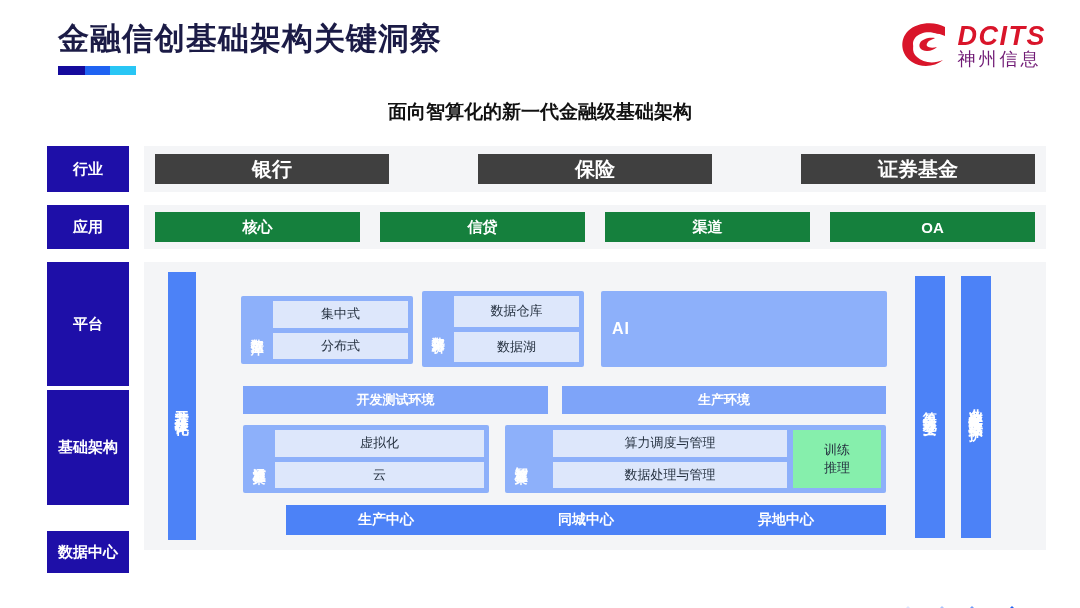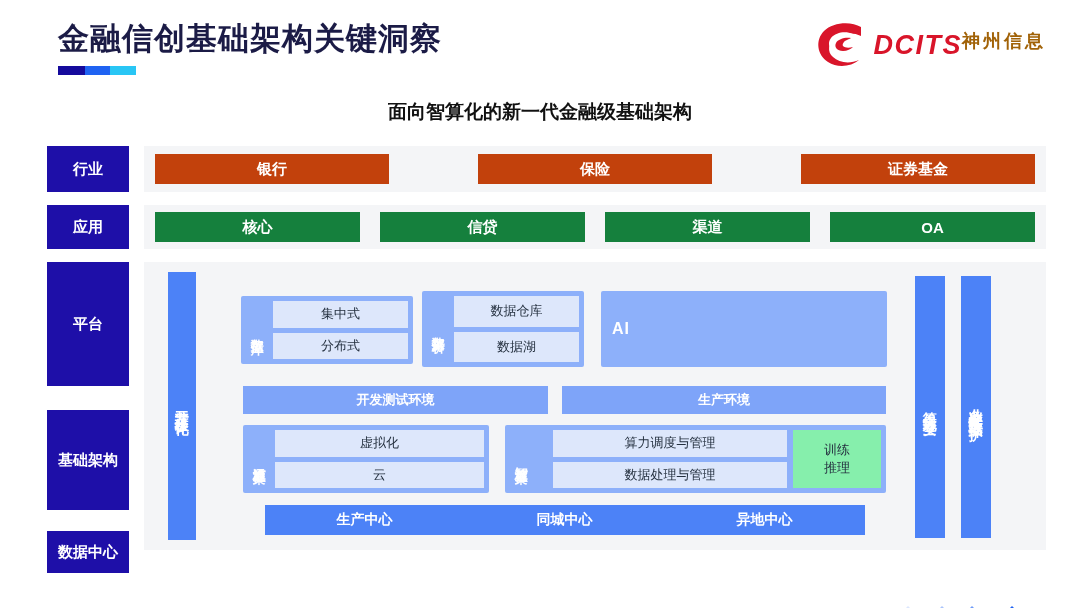--- a/index.html
+++ b/index.html
@@ -36,54 +36,54 @@
     position: absolute; left: 58px; top: 66px;
     width: 78px; height: 9px; display: flex;
   }
   .title-rule span { height: 100%; display: block; }
   .tr1 { width: 34%; background: #150a9c; }
   .tr2 { width: 33%; background: #1f63f2; }
   .tr3 { width: 33%; background: #29c6f5; }
 
   .logo { position: absolute; right: 34px; top: 20px; display: flex; align-items: center; gap: 7px; }
   .logo-mark { width: 52px; height: 50px; }
-  .logo-text { display: flex; flex-direction: row; line-height: 1; }
+  .logo-text { display: flex; flex-direction: column; line-height: 1; }
   .logo-en {
     font-size: 27px; font-weight: bold; color: #d9152a;
     letter-spacing: 1.5px; font-style: italic;
   }
-  .logo-cn { font-size: 18px; font-weight: bold; color: #a16207; letter-spacing: 3px; margin-top: 0; }
+  .logo-cn { font-size: 18px; font-weight: normal; color: #701a75; letter-spacing: 3px; margin-top: 0; }
 
   .subtitle {
     position: absolute; left: 0; right: 0; top: 99px;
     text-align: center; font-size: 19px; font-weight: bold; color: #111;
   }
 
   
   .rail { position: absolute; left: 47px; width: 82px; background: #1e0fa8;
           color: #fff; font-weight: bold; font-size: 15px;
           display: flex; align-items: center; justify-content: center; text-align: left; }
   .rail-industry { top: 146px;  height: 46px; }
   .rail-app      { top: 205px;  height: 44px; }
   .rail-platform { top: 262px;  height: 124px; }
-  .rail-infra    { top: 410px;  height: 100px; }
+  .rail-infra    { top: 390px;  height: 115px; }
   .rail-dc       { top: 531px;  height: 42px; }
 
   
   .panel { position: absolute; background: #f4f5f7; }
   .panel-industry { left: 144px; top: 146px; width: 902px; height: 46px; }
   .panel-app      { left: 144px; top: 205px; width: 902px; height: 44px; }
   .panel-main     { left: 144px; top: 262px; width: 902px; height: 288px; }
 
   .row { position: absolute; display: flex; align-items: center; }
 
   
   .chip { display: flex; align-items: center; justify-content: center;
           color: #fff; font-weight: bold; text-align: center; }
-  .chip-dark  { background: #c2410c; font-size: 15px; }
+  .chip-dark  { background: #404040; font-size: 20px; }
   .chip-mid   { background: #15803d; font-size: 15px; }
   .chip-env   { background: #7ea4f9; font-size: 13px; }
   .chip-dc    { background: #4c82f7; font-size: 14px; }
 
   
   .ind-row { left: 155px; top: 154px; width: 880px; height: 30px; justify-content: space-between; }
   .ind-row .chip { width: 234px; height: 30px; }
 
   
   .app-row { left: 155px; top: 212px; width: 880px; height: 30px; justify-content: space-between; }
@@ -120,21 +120,21 @@
   .env-prod { position: absolute; left: 562px; top: 386px; width: 324px; height: 28px; }
 
   
   .grp-tsf  { left: 243px; top: 425px; width: 246px; height: 68px; }
   .grp-zsf  { left: 505px; top: 425px; width: 381px; height: 68px; }
   .tsf-box  { position: absolute; right: 5px; top: 5px; bottom: 5px; width: 88px;
               background: #86efac; color: #24303f; font-size: 13px; line-height: 1.35;
               display: flex; align-items: center; justify-content: center; text-align: center; }
 
   
-  .dc-row { left: 243px; top: 505px; width: 643px; height: 30px; justify-content: center; }
+  .dc-row { left: 243px; top: 505px; width: 643px; height: 30px; justify-content: flex-end; }
   .dc-row .chip { width: 200px; height: 30px; }
 </style>
 </head>
 <body>
 
 <div class="slide">
 
   <div class="corner-decor">
     <i class="cd1"></i>
     <i class="cd2"></i>

